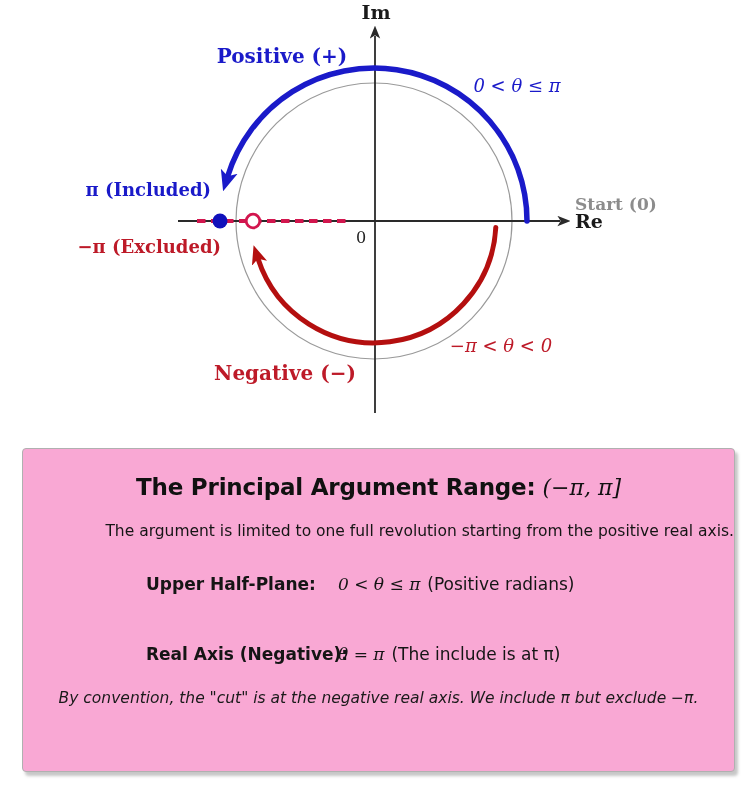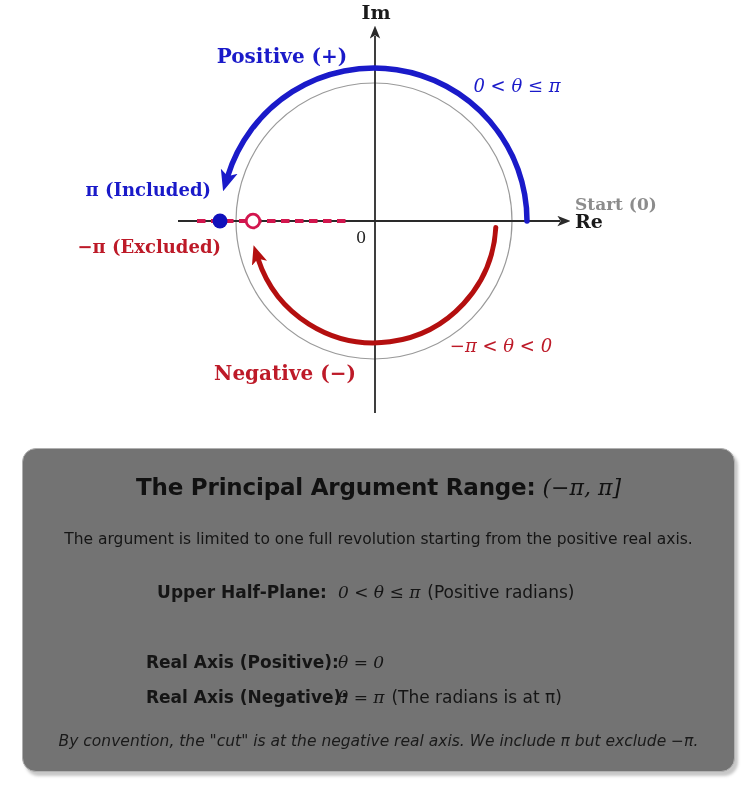--- a/index.html
+++ b/index.html
@@ -6,33 +6,33 @@
   .screen{position:relative;width:754px;height:796px;background:#ffffff;overflow:hidden;
           font-family:"DejaVu Sans",sans-serif;}
   
   .diagram{position:absolute;left:0;top:0;}
   text{user-select:none;}
   .t-serif{font-family:"DejaVu Serif",serif;}
   .t-math{font-family:"DejaVu Serif",serif;font-style:italic;}
   
   .info-box{
     position:absolute;left:22px;top:448px;width:713px;height:324px;
-    box-sizing:border-box;background:#737373;border:1.5px solid #b0b0b0;
-    border-radius:14px;box-shadow:3px 4px 3px rgba(130,130,130,0.45);
+    box-sizing:border-box;background:#f9a8d4;border:1.5px solid #b0b0b0;
+    border-radius:4px;box-shadow:3px 4px 3px rgba(130,130,130,0.45);
   }
   .box-title{margin-top:24px;text-align:center;line-height:28px;white-space:nowrap;color:#111;}
   .title-text{font-weight:bold;font-size:23px;letter-spacing:-0.2px;}
   .title-math{font-family:"DejaVu Serif",serif;font-style:italic;font-size:22px;margin-left:7px;}
-  .box-subtitle{margin-top:24px;text-align:center;font-size:15.5px;line-height:22px;
+  .box-subtitle{margin-top:16px;text-align:right;font-size:15.5px;line-height:22px;
                 color:#151515;white-space:nowrap;}
   .arg-table{margin-top:32px;}
   .arg-row{display:flex;align-items:baseline;padding-left:123px;height:20px;margin-bottom:15px;
            font-size:17px;color:#151515;white-space:nowrap;}
   .arg-row:last-child{margin-bottom:0;}
-  .row-label{display:inline-block;width:192px;font-weight:bold;text-align:center;}
+  .row-label{display:inline-block;width:192px;font-weight:bold;}
   .row-math{font-family:"DejaVu Serif",serif;font-style:italic;font-size:17px;}
   .row-note{margin-left:7px;margin-top:47px;}
   .box-footnote{margin-top:24px;text-align:center;font-style:italic;font-size:15.5px;
                 line-height:20px;color:#1a1a1a;white-space:nowrap;}
 </style>
 </head>
 <body>
 
 <div class="screen">
 
@@ -82,24 +82,20 @@
     <div class="box-subtitle">The argument is limited to one full revolution starting from the positive real axis.</div>
 
     <div class="arg-table">
       <div class="arg-row">
         <span class="row-label">Upper Half-Plane:</span>
         <span class="row-value"><span class="row-math">0 &lt; θ ≤ π</span><span class="row-note">(Positive radians)</span></span>
       </div>
       <div class="arg-row">
       </div>
       <div class="arg-row">
-        <span class="row-label">Real Axis (Positive):</span>
-        <span class="row-value"><span class="row-math">θ = 0</span><span class="row-note"></span></span>
-      </div>
-      <div class="arg-row">
         <span class="row-label">Real Axis (Negative):</span>
-        <span class="row-value"><span class="row-math">θ = π</span><span class="row-note">(The radians is at π)</span></span>
+        <span class="row-value"><span class="row-math">θ = π</span><span class="row-note">(The include is at π)</span></span>
       </div>
     </div>
 
     <div class="box-footnote">By convention, the "cut" is at the negative real axis. We include π but exclude −π.</div>
   </div>
 </div>
 
 </body></html>

